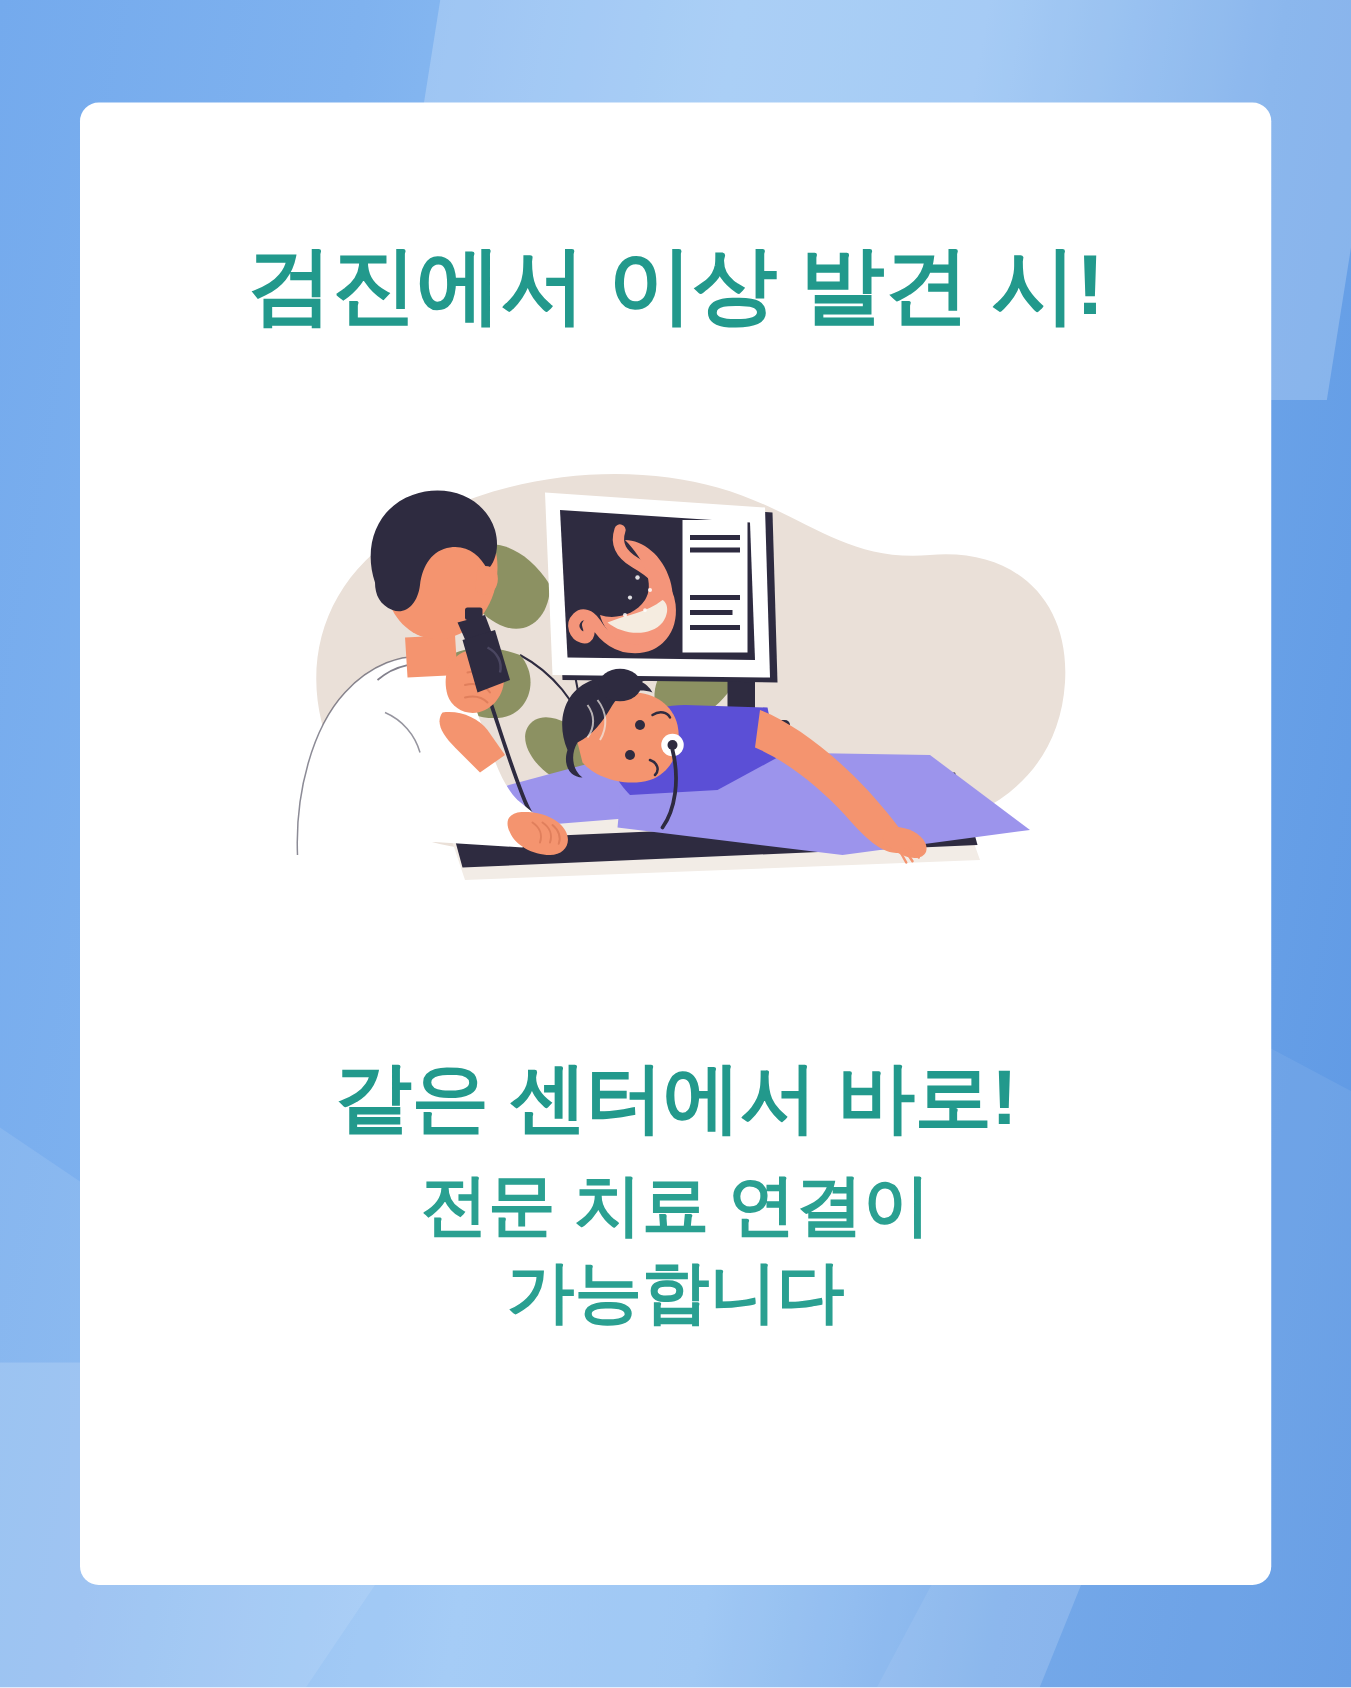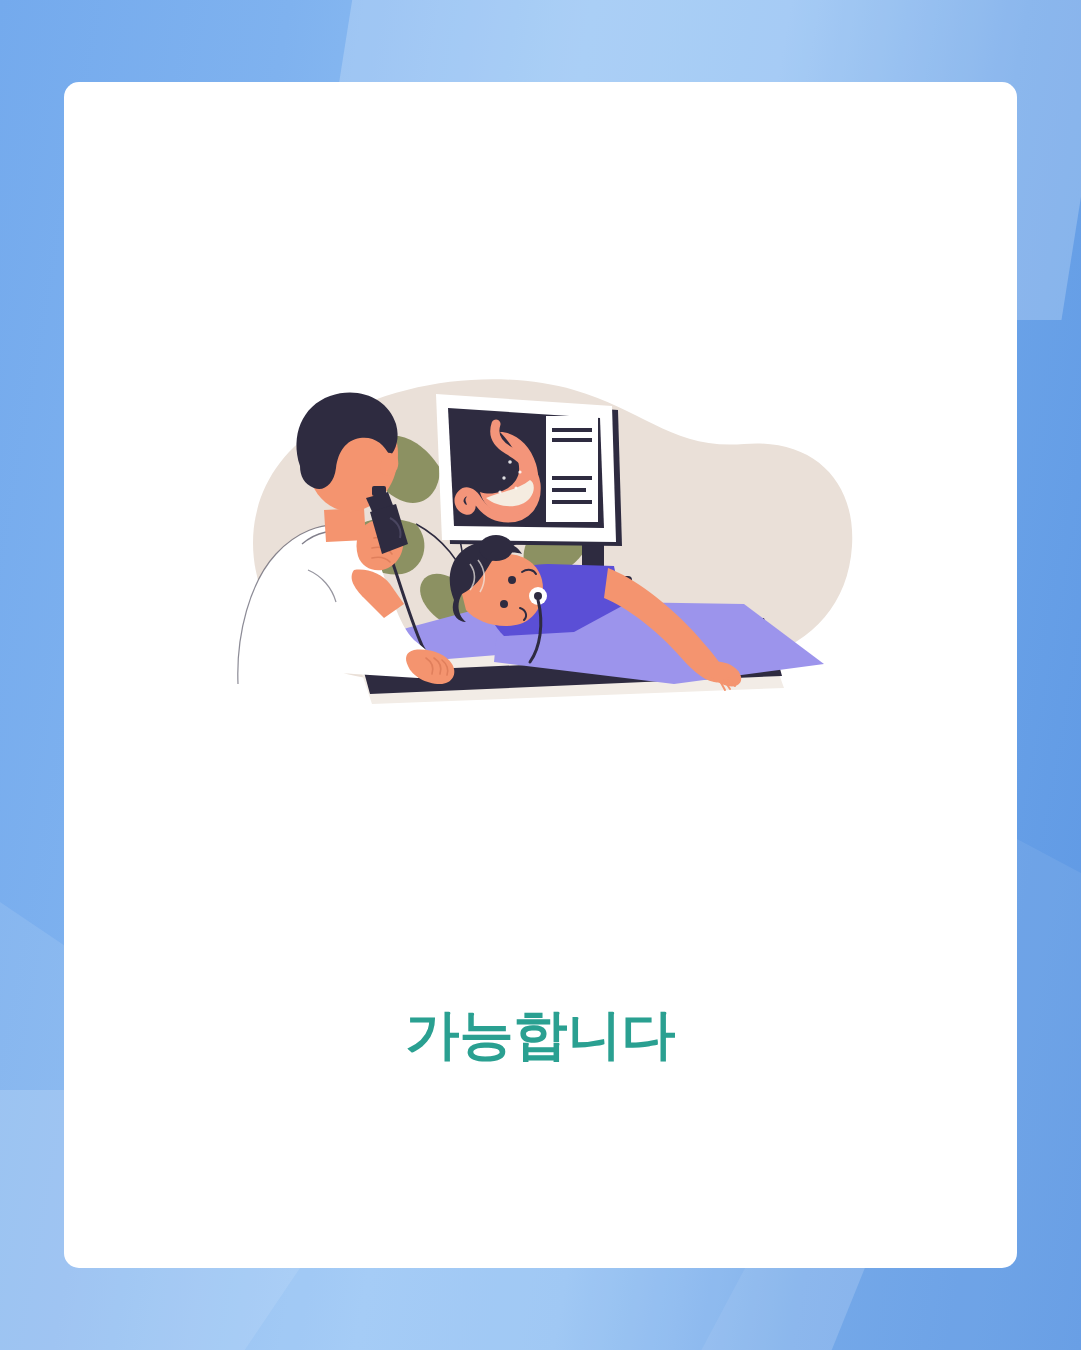--- a/index.html
+++ b/index.html
@@ -110,20 +110,21 @@
 
 <div id="poster">
 
   <div class="bg-band bg-band-top"></div>
   <div class="bg-band bg-band-left"></div>
   <div class="bg-band bg-band-bottom"></div>
   <div class="bg-band bg-band-right"></div>
 
   <div id="card">
 
+    <div class="headline" id="title-top">검진에서 이상 발견 시!</div>
 
     <div id="illustration">
       <svg viewBox="0 0 680 450" xmlns="http://www.w3.org/2000/svg">
 
         <path d="M78,300 C30,230 40,140 120,92 C200,44 300,38 370,58
                  C440,78 470,118 540,112 C610,106 652,150 648,214
                  C644,278 600,318 540,330 C470,344 420,334 340,340
                  C250,347 126,370 78,300 Z" fill="#eae0d8"></path>
 
         <g stroke="#2e2b40" stroke-width="1.6" fill="none">
@@ -274,18 +275,20 @@
             <path d="M162,166 L184,160 L190,176 L170,184 Z" fill="#2e2b40"></path>
             <path d="M166,180 L192,172 L204,212 L178,222 Z" fill="#2e2b40"></path>
             <rect x="168" y="154" width="14" height="10" rx="2" fill="#2e2b40"></rect>
             <path d="M186,186 C194,190 198,198 196,206" stroke="#4a4660" stroke-width="2" fill="none"></path>
           </g>
         </g>
 
       </svg>
     </div>
 
-
+    <div class="headline" id="title-bottom">같은 센터에서 바로!</div>
+
+    <div class="subline" id="sub-1">전문 치료 연결이</div>
 
     <div class="subline" id="sub-2">가능합니다</div>
 
   </div>
 </div>
 
 </body></html>

